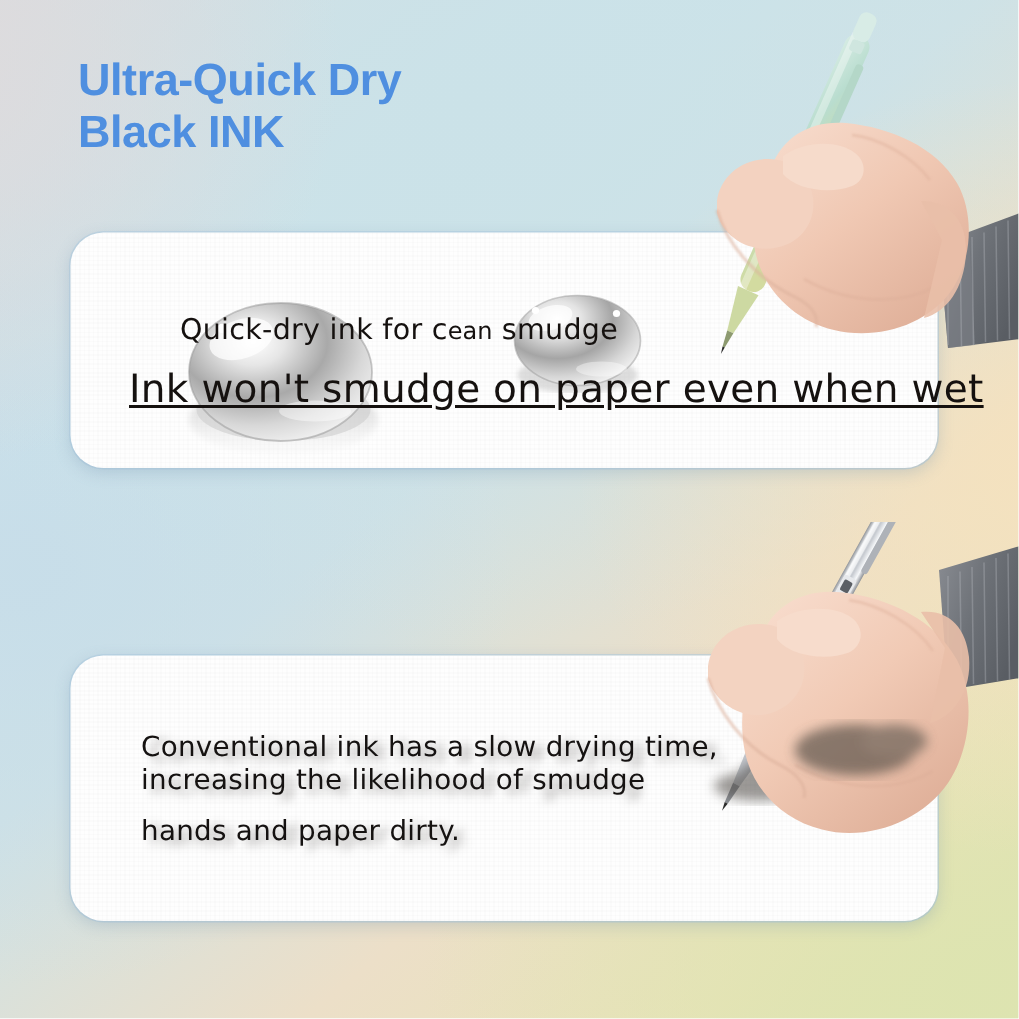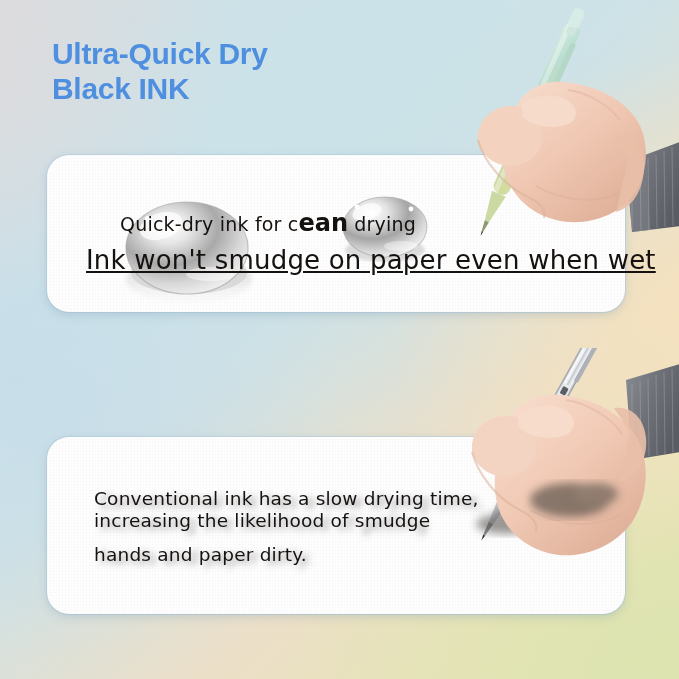--- a/index.html
+++ b/index.html
@@ -54,21 +54,21 @@
   .hand{
     position:absolute;
     font-family:"DejaVu Sans", sans-serif;
     color:#15110f;
     white-space:nowrap;
   }
 
   
   #hw-clean-1{ left:120px; top:209px; font-size:19px; letter-spacing:.2px; z-index:6; }
   #hw-clean-2{ left:86px;  top:245px; font-size:26px; letter-spacing:.2px; z-index:6;text-decoration:underline; }
-  #hw-clean-1 .big{ font-size:24px; font-weight:bold; letter-spacing:0; }
+  #hw-clean-1 .big{ font-size:16px; font-weight:normal; letter-spacing:0; }
 
   
   .smudge-line{
     position:absolute; left:94px;
     font-family:"DejaVu Sans", sans-serif;
     color:#151211; font-size:18.5px; white-space:nowrap;
     letter-spacing:.2px; z-index:6;
   }
   .smudge-line::after{
     content:attr(data-ghost);
@@ -145,21 +145,21 @@
     </defs>
     <ellipse cx="48" cy="56" rx="40" ry="12" fill="#c2c2c2" opacity=".55" filter="url(#softS)"></ellipse>
     <ellipse cx="48" cy="33" rx="42" ry="30" fill="url(#dropGradS)"></ellipse>
     <ellipse cx="48" cy="33" rx="42" ry="30" fill="none" stroke="#9a9a9a" stroke-opacity=".5" stroke-width="1.1"></ellipse>
     <ellipse cx="30" cy="18" rx="15" ry="8" fill="#ffffff" opacity=".7" transform="rotate(-16 30 18)"></ellipse>
     <circle cx="20" cy="13" r="2.4" fill="#ffffff"></circle>
     <circle cx="74" cy="15" r="2.4" fill="#ffffff"></circle>
     <ellipse cx="64" cy="52" rx="17" ry="5" fill="#ffffff" opacity=".4"></ellipse>
   </svg>
 
-  <div class="hand" id="hw-clean-1"><span>Quick-dry ink for c</span><span class="big">ean</span><span> drying</span></div>
+  <div class="hand" id="hw-clean-1"><span>Quick-dry ink for c</span><span class="big">ean</span><span> smudge</span></div>
 
   <div class="hand" id="hw-clean-2">Ink won't smudge on paper even when wet</div>
 
   <svg class="hand-img" id="hand-top" viewBox="0 0 262 262">
     <defs>
       <linearGradient id="skinTop" x1="0.1" y1="0" x2="0.9" y2="1">
         <stop offset="0%" stop-color="#f7dccd"></stop>
         <stop offset="45%" stop-color="#f0c8b3"></stop>
         <stop offset="100%" stop-color="#ddac95"></stop>
       </linearGradient>

